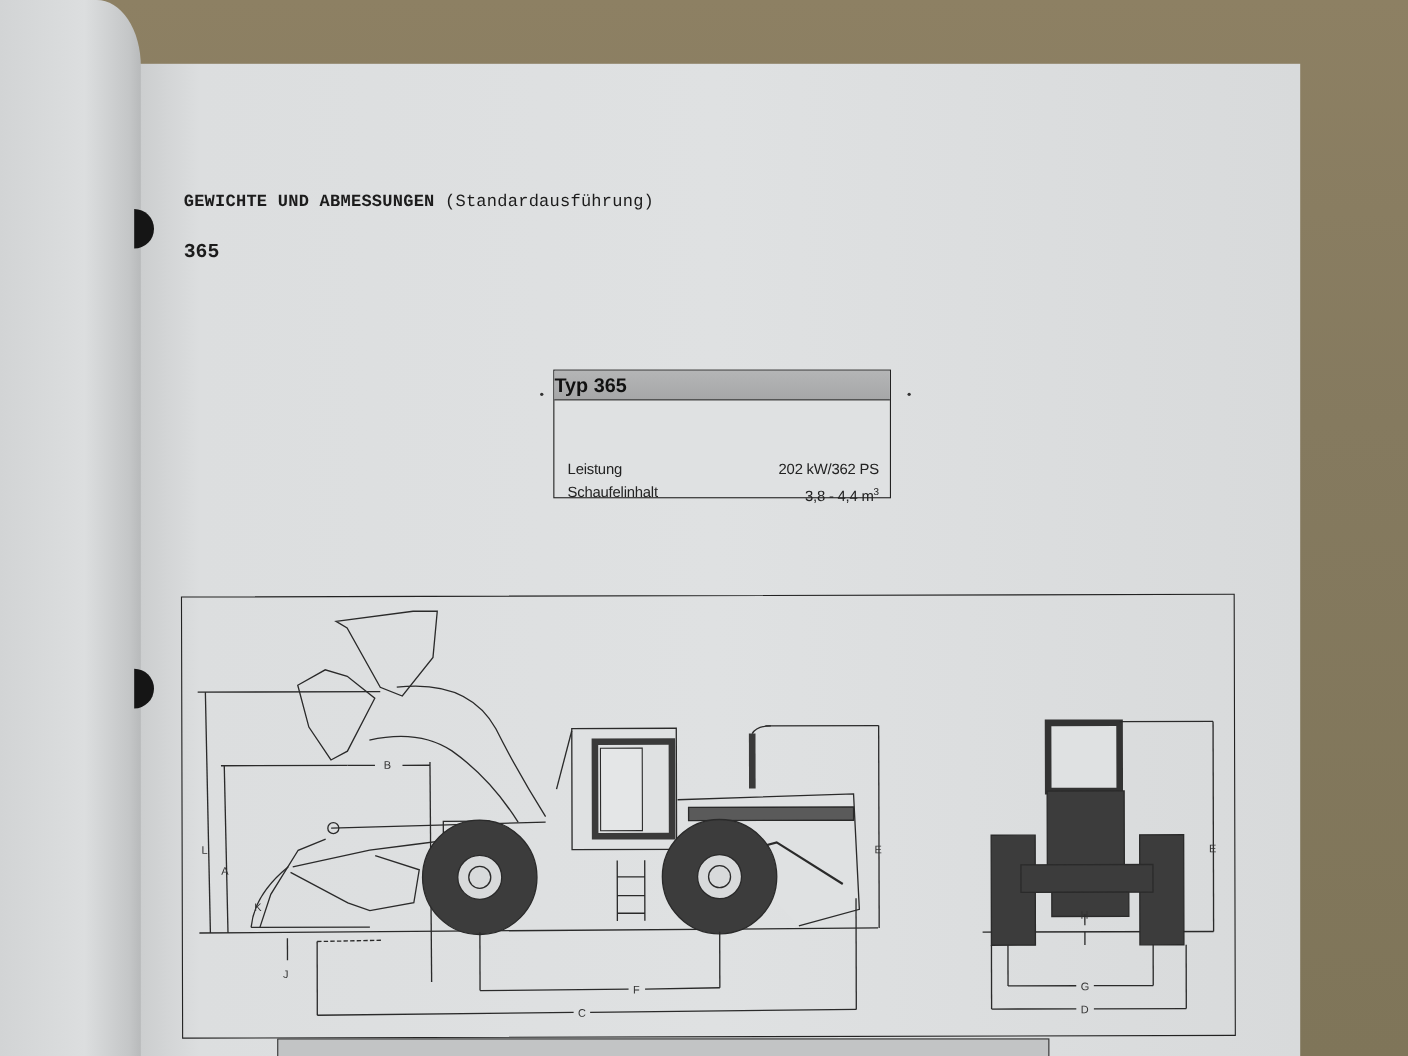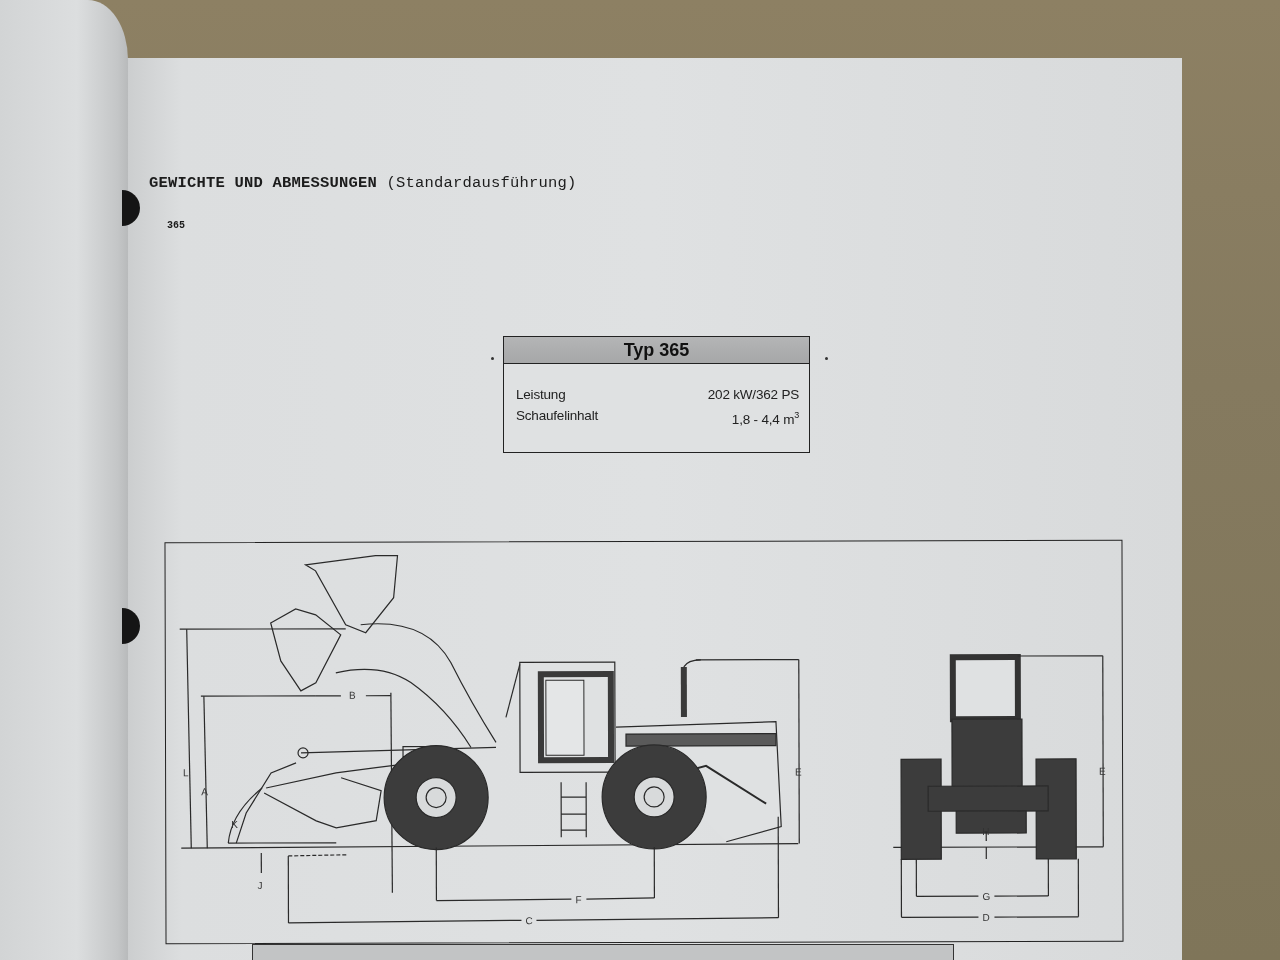--- a/index.html
+++ b/index.html
@@ -1,26 +1,26 @@
 <!DOCTYPE html>
 <html><head>
 <meta charset="utf-8">
 <style>
   html,body{margin:0;padding:0;}
   body{width:1280px;height:960px;overflow:hidden;position:relative;background:#8a7d62;font-family:"Liberation Sans",sans-serif;}
   .table-bg{position:absolute;inset:0;background:linear-gradient(180deg,#8d8063 0%,#857a5f 40%,#7f7559 100%);}
   .page{position:absolute;left:118px;top:58px;width:1064px;height:920px;background:linear-gradient(90deg,#c9cbcc 0%,#dcdedf 6%,#dfe1e2 50%,#d8dadb 100%);}
   .left-page{position:absolute;left:0;top:0;width:128px;height:960px;background:linear-gradient(90deg,#d2d4d5 0%,#dcdedf 60%,#c4c6c7 92%,#b8babb 100%);border-top-right-radius:40px 60px;}
   .hole{position:absolute;width:18px;height:36px;background:#151515;border-radius:0 18px 18px 0;}
-  .heading{position:absolute;left:149px;top:174px;font-family:"Liberation Mono",monospace;font-size:15.5px;color:#1c1c1c;letter-spacing:0.2px;font-weight:bold;}
+  .heading{position:absolute;left:167px;top:174px;font-family:"Liberation Mono",monospace;font-size:15.5px;color:#1c1c1c;letter-spacing:0.2px;font-weight:bold;}
   .heading .sub{font-weight:normal;}
-  .model-number{position:absolute;left:167px;top:220px;font-family:"Liberation Mono",monospace;font-size:10px;color:#1c1c1c;font-weight:bold;}
+  .model-number{position:absolute;left:167px;top:220px;font-family:"Liberation Mono",monospace;font-size:18px;color:#1c1c1c;font-weight:bold;}
   .spec-box{position:absolute;left:503px;top:336px;width:305px;height:115px;border:1.5px solid #222;background:#dfe1e2;}
-  .spec-header{height:26px;background:linear-gradient(180deg,#b4b5b6,#a6a7a8);border-bottom:1.5px solid #222;text-align:center;font-weight:bold;font-size:18px;line-height:26px;color:#111;}
-  .spec-rows{padding:20px 10px 0 12px;}
+  .spec-header{height:26px;background:linear-gradient(180deg,#b4b5b6,#a6a7a8);border-bottom:1.5px solid #222;text-align:left;font-weight:bold;font-size:18px;line-height:26px;color:#111;}
+  .spec-rows{padding:20px 10px 0 12px;margin-top:32px;}
   .spec-row{display:flex;justify-content:space-between;font-size:13.5px;color:#222;line-height:21px;letter-spacing:-0.2px;}
   .spec-row sup{font-size:9px;}
   .dot{position:absolute;width:3px;height:3px;background:#333;border-radius:50%;}
   .figure{position:absolute;left:165px;top:541px;width:956px;height:400px;border:1.6px solid #222;transform:rotate(-0.15deg);}
   .figure svg{position:absolute;left:0;top:0;}
   .lower-box{position:absolute;left:252px;top:944px;width:700px;height:30px;border:1.5px solid #333;background:#c2c4c5;}
   .dim-label{font-family:"Liberation Sans",sans-serif;font-size:10px;fill:#333;}
 </style>
 </head>
 <body>
@@ -42,21 +42,21 @@
 
 <div class="spec-box">
   <div class="spec-header">Typ 365</div>
   <div class="spec-rows">
     <div class="spec-row">
       <span>Leistung</span>
       <span>202 kW/362 PS</span>
     </div>
     <div class="spec-row">
       <span>Schaufelinhalt</span>
-      <span><span>1,8 - 4,4 m</span><sup>3</sup></span>
+      <span><span>3,8 - 4,4 m</span><sup>3</sup></span>
     </div>
   </div>
 </div>
 
 <div class="figure">
   <svg width="956" height="400" viewBox="0 0 956 400">
     <g fill="none" stroke="#2a2a2a" stroke-width="1.2">
 
       <line x1="15" y1="305" x2="632" y2="302"></line>
       <line x1="727" y1="306" x2="937" y2="306"></line>

